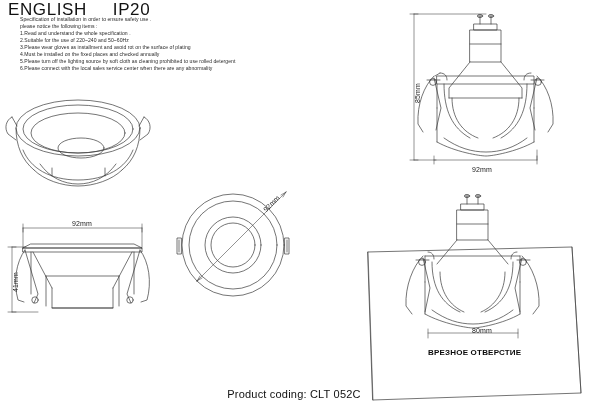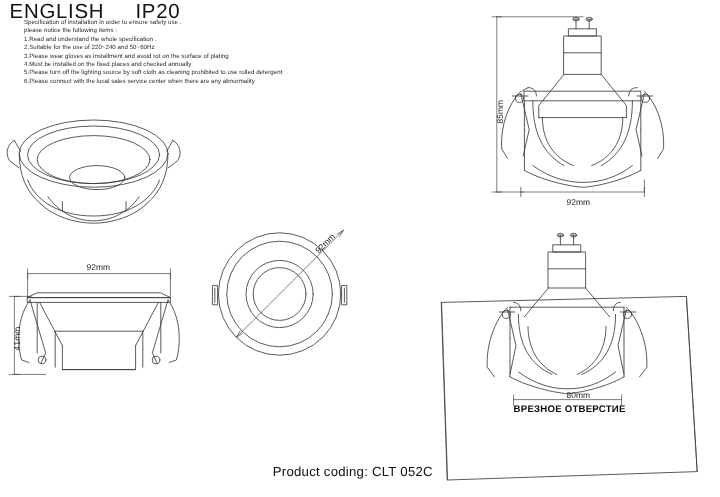--- a/index.html
+++ b/index.html
@@ -74,21 +74,21 @@
   #label-92-left   { left: 72px;  top: 220px; }
   #label-41-left   { left: 12px;  top: 292px; }
   #label-92-center { left: 262px; top: 208px;
                      transform: rotate(-45deg); transform-origin: left top; }
   #label-85-right  { left: 414px; top: 103px; }
   #label-92-right  { left: 472px; top: 166px; }
   #label-80-cut    { left: 472px; top: 327px; }
   #label-cutout {
     position: absolute;
     left: 428px;
-    top: 336px;
+    top: 348px;
     font-size: 8px;
     font-weight: bold;
     letter-spacing: 0.2px;
     color: #0a0a0a;
     white-space: nowrap;
   }
   
   #footer {
     position: absolute;
     left: 0;

